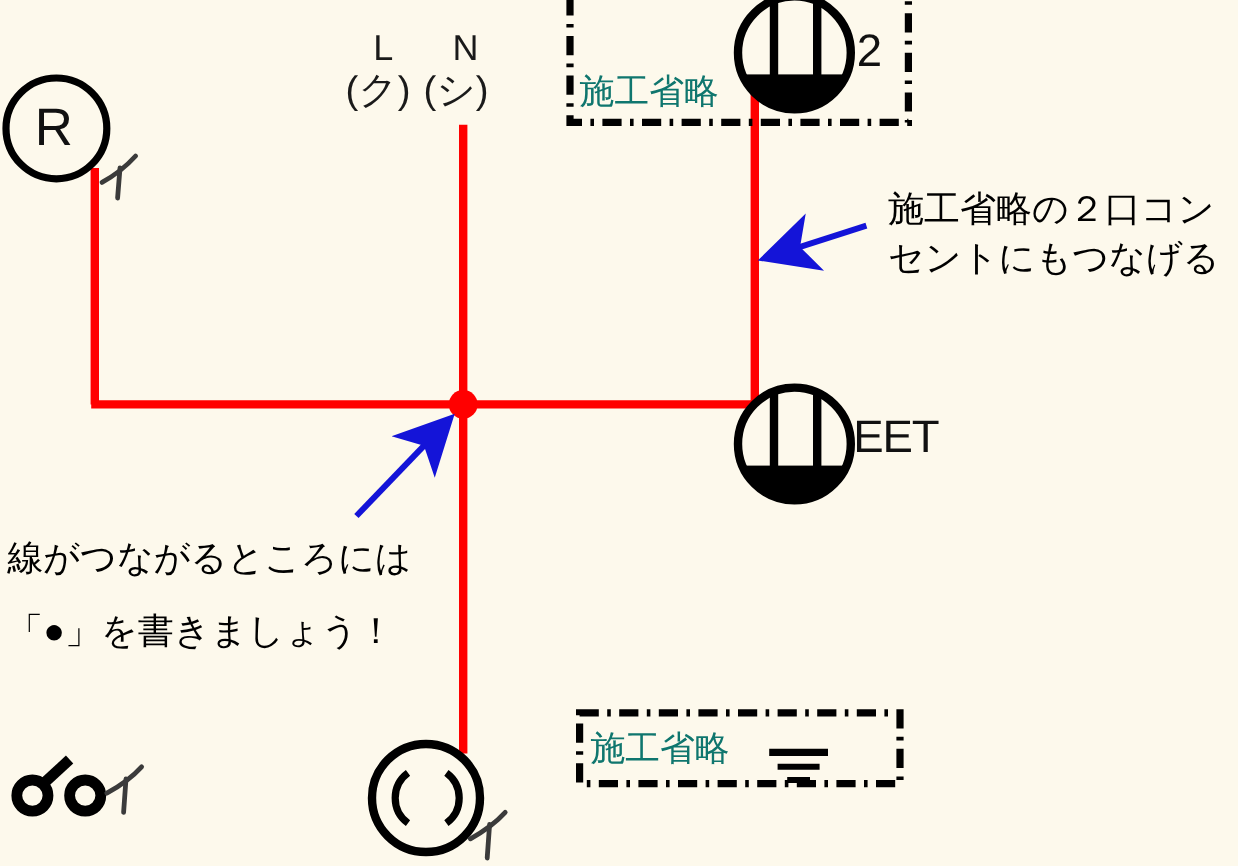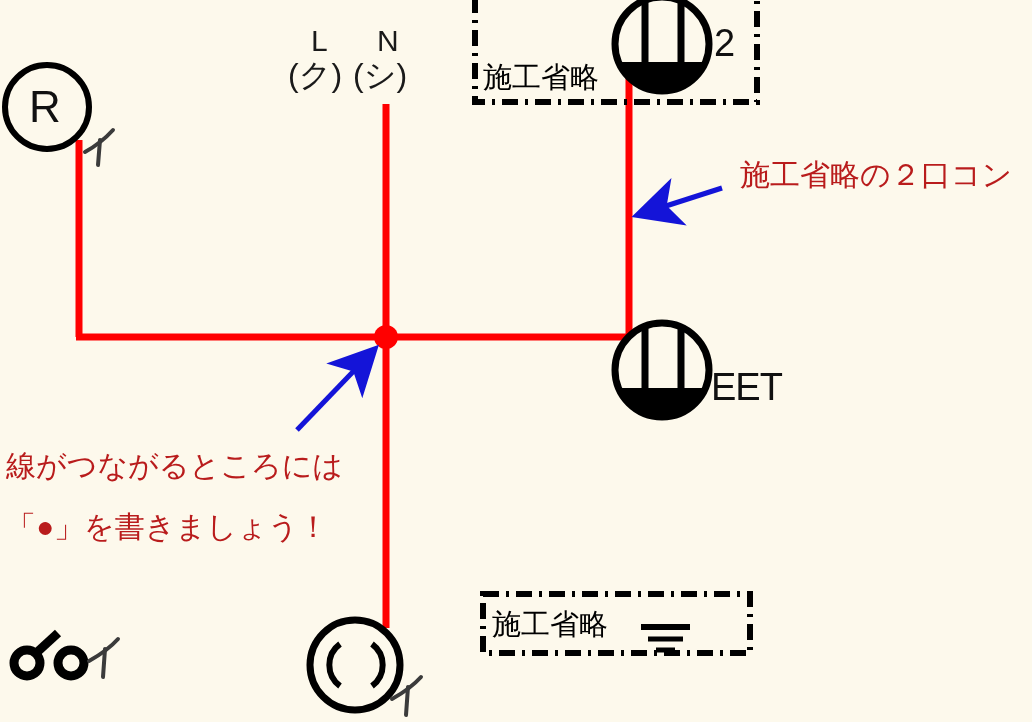--- a/index.html
+++ b/index.html
@@ -29,22 +29,22 @@
   }
   .txt {
     position: absolute;
     white-space: pre;
     line-height: 1.12;
   }
   .sym-letter     { font-size: 44px; color: #111111; }
   .sym-letter-sm  { font-size: 38px; color: #111111; }
   .ln-letter      { font-size: 30px; color: #1A1A1A; letter-spacing: 1px; }
   .ln-paren       { font-size: 32px; color: #1A1A1A; }
-  .note-text      { font-size: 30px; color: #b91c1c; line-height: 1.30; }
-  .box-text       { font-size: 29px; color: #000000; }
+  .note-text      { font-size: 30px; color: #000000; line-height: 1.30; }
+  .box-text       { font-size: 29px; color: #0f766e; }
 </style>
 </head>
 <body>
 
 <div id="diagram-root">
 
   <svg class="layer" viewBox="0 0 1032 722">
     <g stroke="#FF0000" stroke-width="7" fill="none" stroke-linecap="butt">
 
       <path d="M79,140 L79,337"></path>
@@ -140,24 +140,25 @@
 
   <div class="txt sym-letter" style="left:29px; top:82px;">R</div>
 
   <div class="txt ln-letter" style="left:311px; top:24px;">L</div>
   <div class="txt ln-letter" style="left:377px; top:24px;">N</div>
   <div class="txt ln-paren" style="left:288px; top:58px;">(ク)</div>
   <div class="txt ln-paren" style="left:353px; top:58px;">(シ)</div>
 
   <div class="txt sym-letter-sm" style="left:714px; top:22px;">2</div>
 
-  <div class="txt sym-letter-sm" style="left:711px; top:366px; letter-spacing:-1px;">EET</div>
+  <div class="txt sym-letter-sm" style="left:711px; top:344px; letter-spacing:-1px;">EET</div>
 
   <div class="txt box-text" style="left:483px; top:61px;">施工省略</div>
 
   <div class="txt box-text" style="left:492px; top:608px;">施工省略</div>
 
   <div class="txt note-text" style="left:740px; top:155px;">施工省略の２口コン</div>
+  <div class="txt note-text" style="left:740px; top:196px;">セントにもつなげる</div>
 
   <div class="txt note-text" style="left:6px; top:431px;margin-top:15px;">線がつながるところには</div>
   <div class="txt note-text" style="left:6px; top:470px;margin-top:37px;">「●」を書きましょう！</div>
 
 </div>
 
 </body></html>

